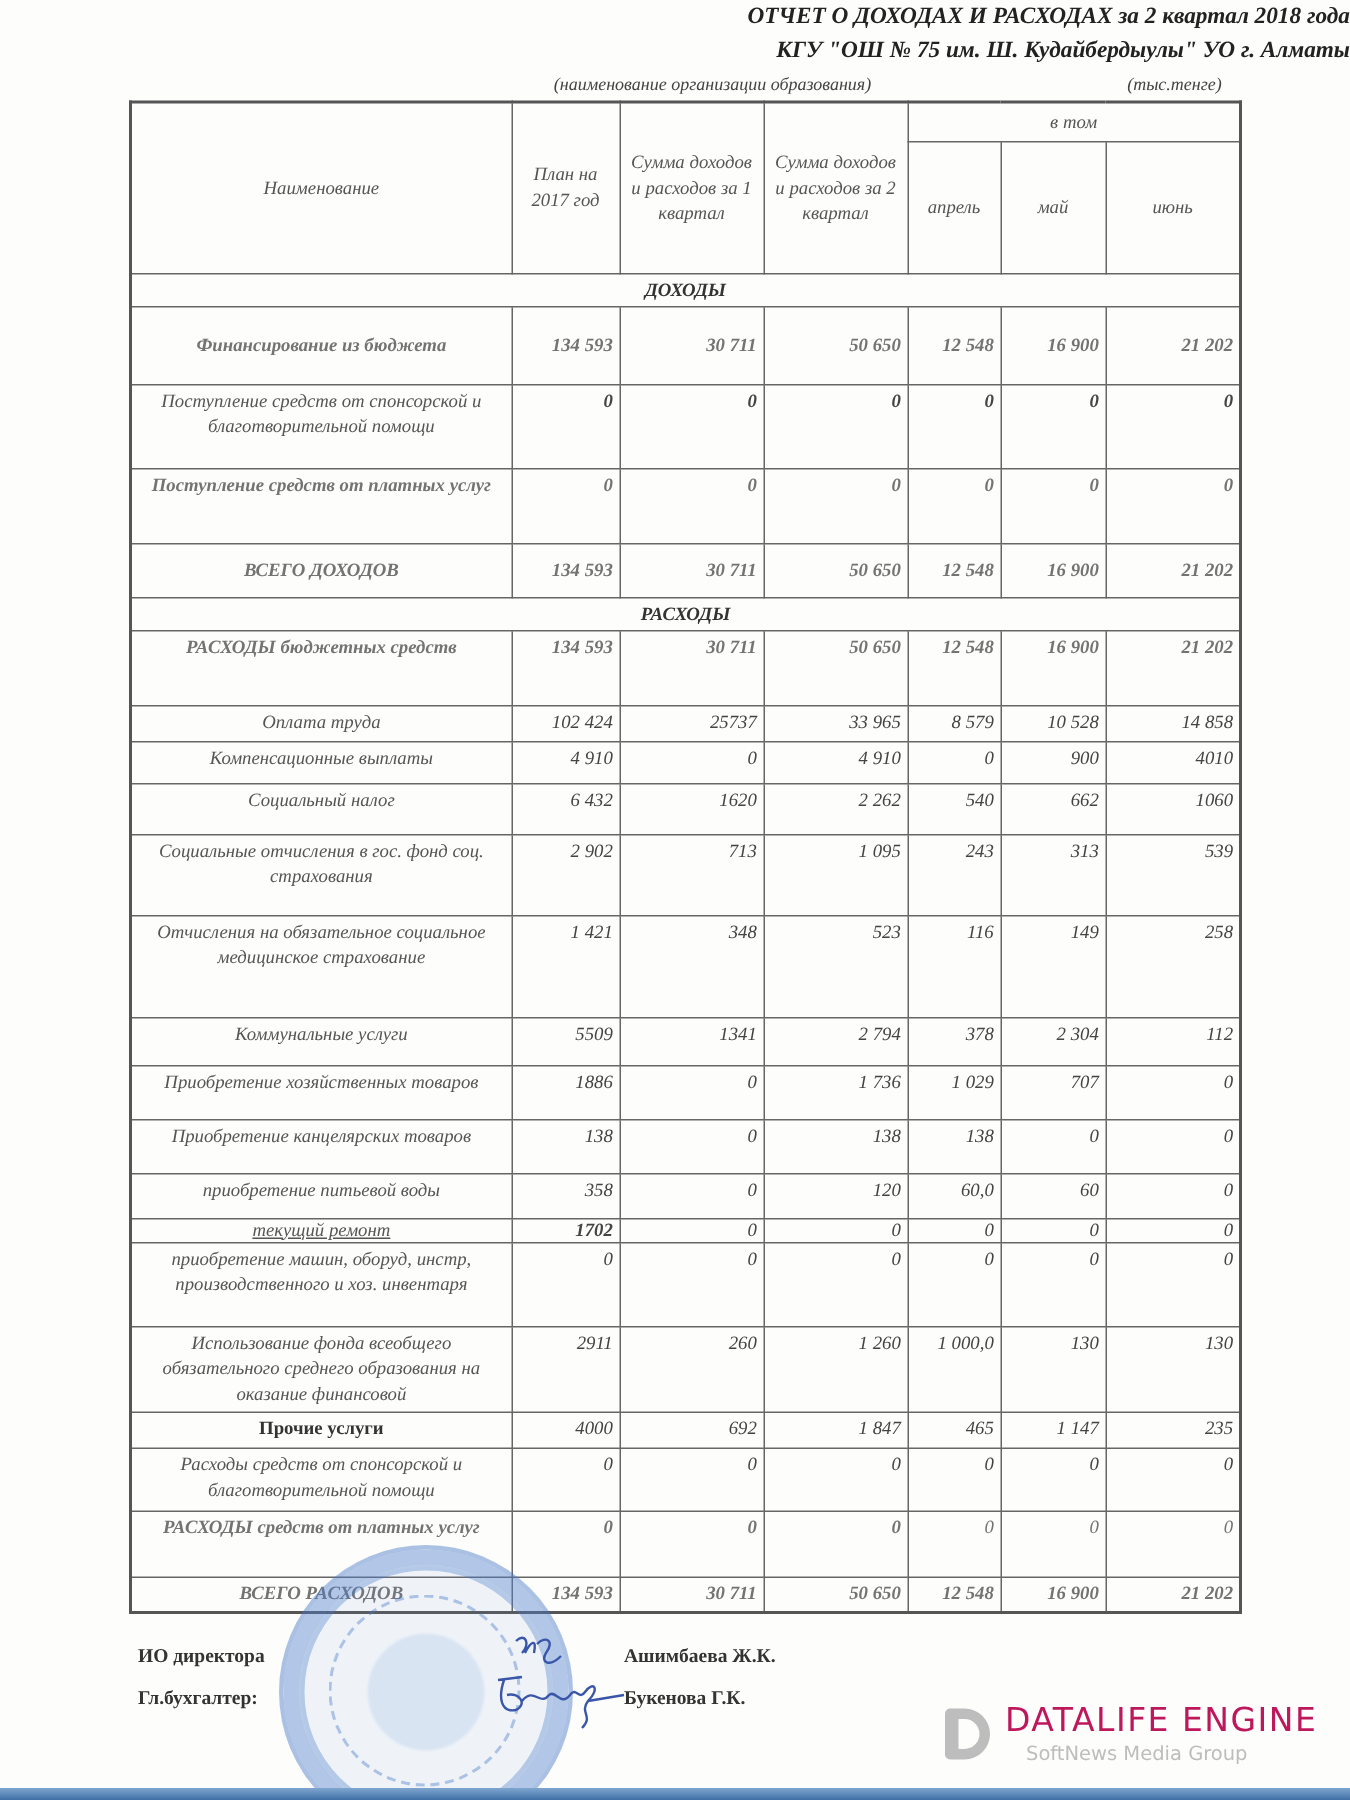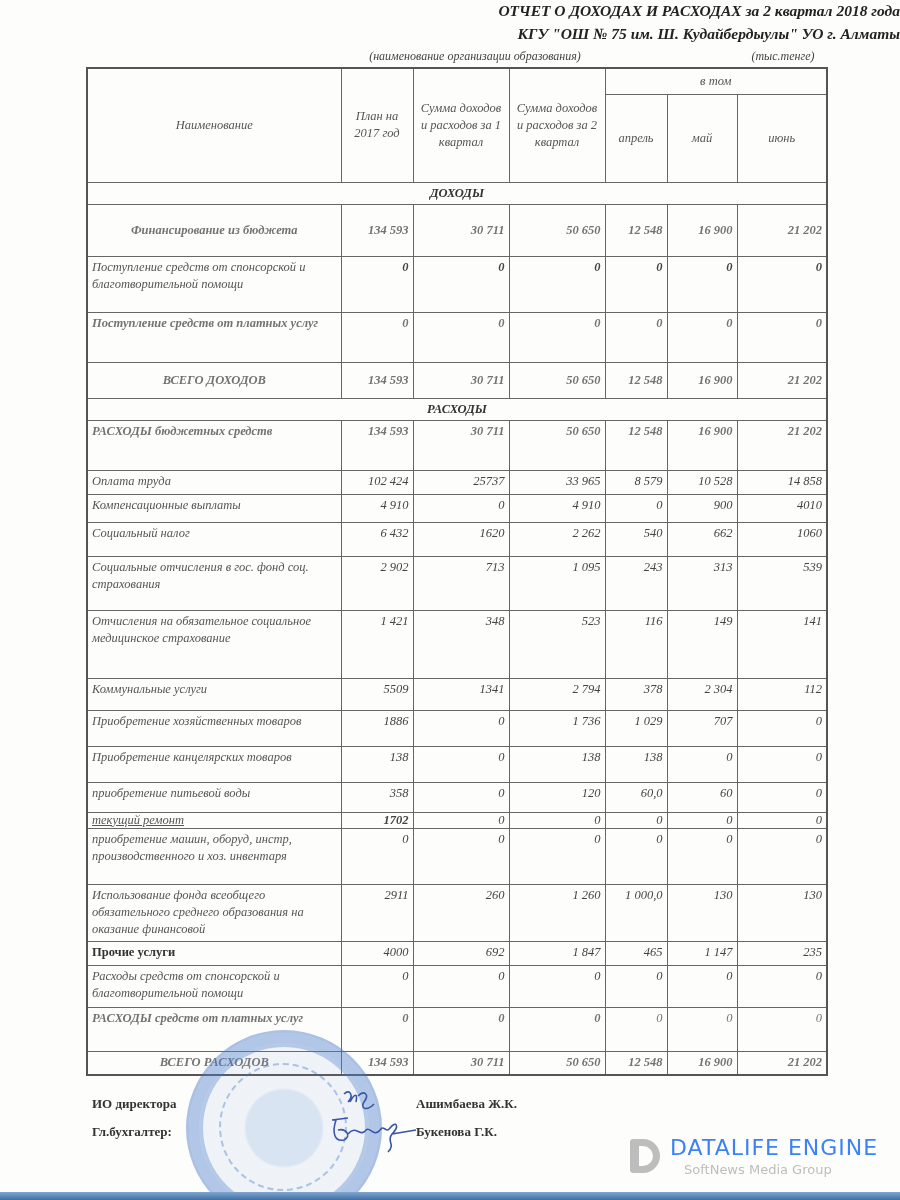--- a/index.html
+++ b/index.html
@@ -32,21 +32,21 @@
     border: 1.4px solid #666;
     padding: 2px 4px;
     font-style: italic;
     font-size: 12.5px;
     vertical-align: top;
     overflow: hidden;
     line-height: 17px;
   }
   table.report th { font-weight: normal; text-align: center; vertical-align: middle; color: #555; }
   th.plan { font-weight: bold; color: #333; font-size: 13px; }
-  td.name { text-align: left; color: #555; }
+  td.name { text-align: center; color: #555; }
   td.num { text-align: right; color: #444; }
   td.section { text-align: center; font-weight: bold; color: #333; font-size: 13px; padding: 2px; }
   tr.bold td { font-weight: bold; color: #737373; }
   tr.bold td.name.center { text-align: center; vertical-align: middle; }
   tr.bold td.num.mid { vertical-align: middle; }
   td.upright { font-style: normal !important; font-family: "Liberation Serif", serif; }
   td.underline span { text-decoration: underline; }
   .sig {
     position: absolute; font-weight: bold; font-size: 13px; color: #333;
     font-family: "Liberation Serif", serif;
@@ -67,21 +67,21 @@
   }
   .watermark {
     position: absolute; left: 630px; top: 1135px; width: 260px; height: 50px; color: #b9b9b9;
   }
   .watermark .logo {
     position: absolute; left: 0; top: 4px; width: 30px; height: 34px;
     border: 7px solid #bdbdbd; border-left-width: 9px; border-radius: 4px 20px 20px 4px; box-sizing: border-box;
   }
   .watermark .brand {
     position: absolute; left: 40px; top: 0; font-family: "DejaVu Sans", sans-serif;
-    font-size: 22px; letter-spacing: 1px; font-style: normal; color: #3b82f6; text-transform: uppercase;
+    font-size: 22px; letter-spacing: 1px; font-style: normal; color: #be185d; text-transform: uppercase;
   }
   .watermark .sub {
     position: absolute; left: 54px; top: 27px; font-family: "DejaVu Sans", sans-serif;
     font-size: 13px; color: #bdbdbd;
   }
   .bottom-bar {
     position: absolute; left: 0; top: 1192px; width: 900px; height: 8px;
     background: linear-gradient(#7fa6cf, #3f6fa6);
   }
 </style>
@@ -207,21 +207,21 @@
     <td class="num">313</td>
     <td class="num">539</td>
   </tr>
   <tr style="height:68px">
     <td class="name">Отчисления на обязательное социальное медицинское страхование</td>
     <td class="num">1 421</td>
     <td class="num">348</td>
     <td class="num">523</td>
     <td class="num">116</td>
     <td class="num">149</td>
-    <td class="num">141</td>
+    <td class="num">258</td>
   </tr>
   <tr style="height:32px">
     <td class="name">Коммунальные услуги</td>
     <td class="num">5509</td>
     <td class="num">1341</td>
     <td class="num">2 794</td>
     <td class="num">378</td>
     <td class="num">2 304</td>
     <td class="num">112</td>
   </tr>

